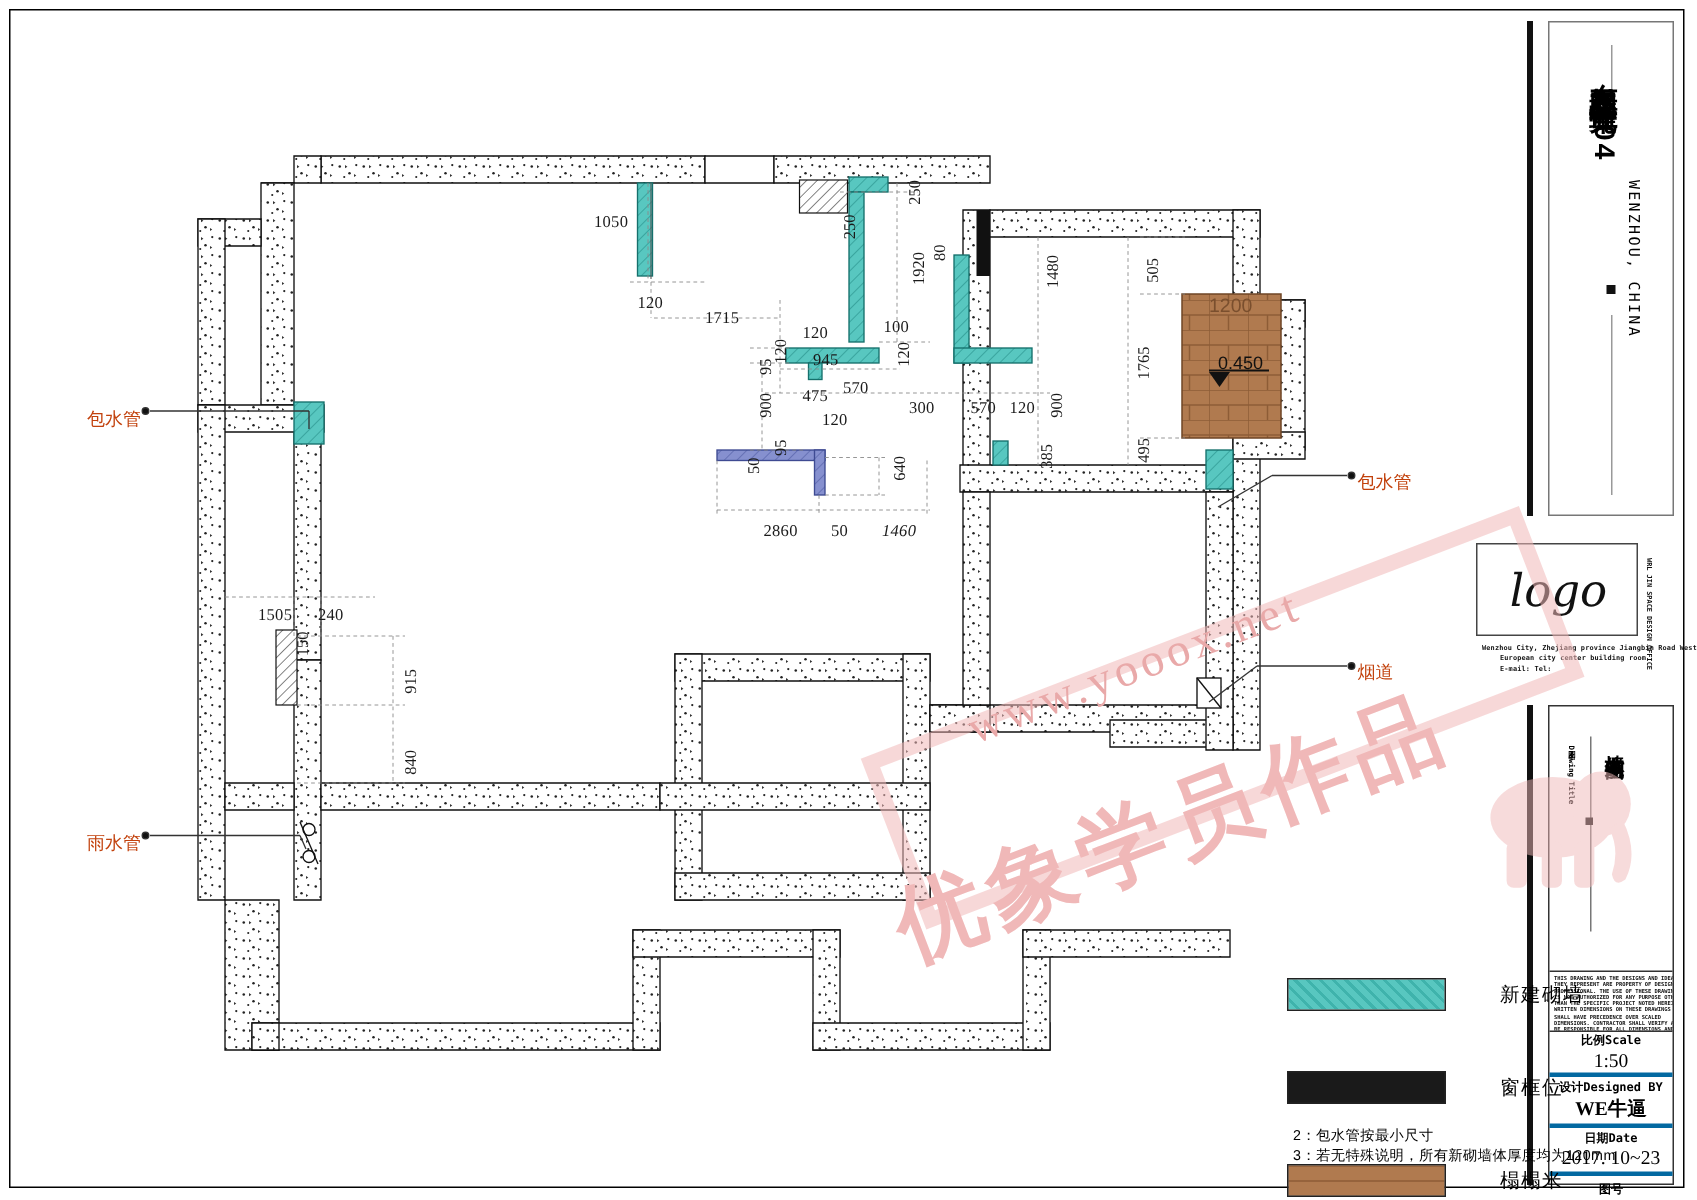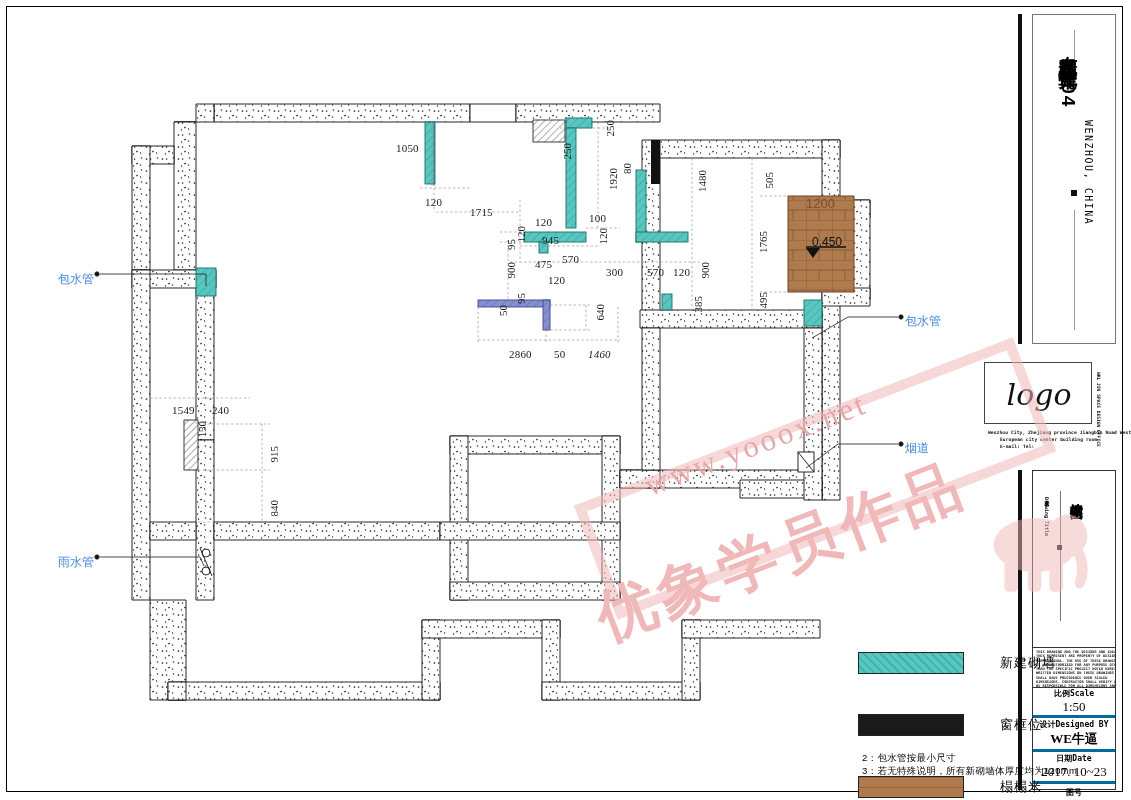--- a/index.html
+++ b/index.html
@@ -7,21 +7,21 @@
        font-family:"Liberation Sans","DejaVu Sans",sans-serif;color:#000;}
 
   
   .abs{position:absolute;}
   .vtext{writing-mode:vertical-rl;text-orientation:mixed;white-space:nowrap;}
   .dim{position:absolute;font-family:"Liberation Serif","DejaVu Serif",serif;
        font-size:11px;color:#1a1a1a;white-space:nowrap;letter-spacing:.2px;}
   .dimv{position:absolute;font-family:"Liberation Serif","DejaVu Serif",serif;
         font-size:11px;color:#1a1a1a;white-space:nowrap;
         writing-mode:vertical-rl;text-orientation:sideways;transform:rotate(180deg);}
-  .lead{position:absolute;font-size:12px;color:#3b82f6;white-space:nowrap;}
+  .lead{position:absolute;font-size:12px;color:#c2410c;white-space:nowrap;}
 
   
   #frame{position:absolute;left:6px;top:6px;width:1117px;height:786px;
          border:1px solid #000;box-sizing:border-box;}
 
   
   #plan{position:absolute;left:0;top:0;width:1000px;height:800px;}
 
   
   #tb-rule{position:absolute;left:1018px;top:14px;width:4px;height:330px;background:#111;}
@@ -267,21 +267,21 @@
     <div class="dim" style="left: 542px; top: 234px;">945</div>
     <div class="dim" style="left: 535px; top: 258px;">475</div>
     <div class="dim" style="left: 562px; top: 253px;">570</div>
     <div class="dim" style="left: 548px; top: 274px;">120</div>
     <div class="dim" style="left: 606px; top: 266px;">300</div>
     <div class="dim" style="left: 647px; top: 266px;">570</div>
     <div class="dim" style="left: 673px; top: 266px;">120</div>
     <div class="dim" style="left: 509px; top: 348px;">2860</div>
     <div class="dim" style="left: 554px; top: 348px;">50</div>
     <div class="dim" style="left: 588px; top: 348px; font-style: italic;">1460</div>
-    <div class="dim" style="left: 172px; top: 404px;">1549</div>
+    <div class="dim" style="left: 172px; top: 404px;">1505</div>
     <div class="dim" style="left: 212px; top: 404px;">240</div>
     <div class="dimv" style="left: 604px; top: 120px;">250</div>
     <div class="dimv" style="left: 561px; top: 143px;">250</div>
     <div class="dimv" style="left: 621px; top: 163px;">80</div>
     <div class="dimv" style="left: 607px; top: 168px;">1920</div>
     <div class="dimv" style="left: 597px; top: 228px;">120</div>
     <div class="dimv" style="left: 505px; top: 239px;">95</div>
     <div class="dimv" style="left: 515px; top: 226px;">120</div>
     <div class="dimv" style="left: 505px; top: 262px;">900</div>
     <div class="dimv" style="left: 515px; top: 293px;">95</div>

